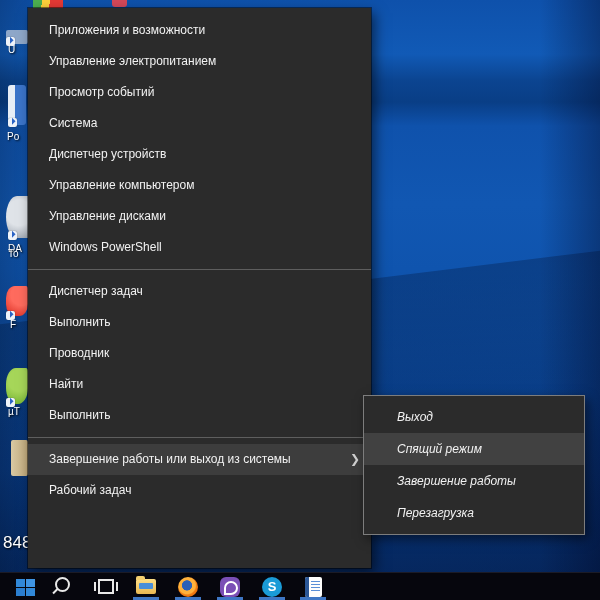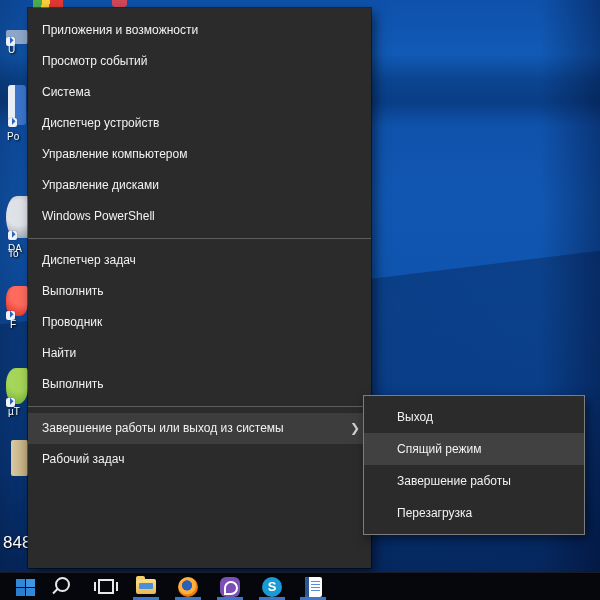--- a/index.html
+++ b/index.html
@@ -40,35 +40,35 @@
     border-left:5px solid #2a63c5;border-top:5px solid transparent;
     transform:rotate(225deg);transform-origin:2px 2px;
   }
   
   .winx{
     position:absolute;left:28px;top:8px;width:343px;height:560px;z-index:5;
     background:#2b2b2b;box-sizing:border-box;padding-top:7px;
     box-shadow:0 0 0 1px rgba(0,0,0,.45), 4px 5px 12px rgba(0,0,0,.55);
   }
   .mi{
-    height:31px;line-height:31px;padding-left:14px;
+    height:31px;line-height:31px;padding-left:21px;
     font-size:12px;color:#f2f2f2;position:relative;cursor:default;
     white-space:nowrap;
   }
   .mi.hl{background:#3d3d3d;}
   .mi .sub-arrow{
     position:absolute;right:11px;top:0;height:31px;line-height:30px;
     font-size:12px;color:#cfcfcf;
   }
   .msep{height:1px;background:#5e5e5e;margin:6px 0;}
   
   .submenu{
     position:absolute;left:363px;top:395px;width:222px;z-index:6;
     background:#2b2b2b;border:1px solid #7d7d7d;box-sizing:border-box;
-    padding:5px 0;box-shadow:3px 4px 10px rgba(0,0,0,.5);
+    padding:5px 0;box-shadow:3px 4px 10px rgba(0,0,0,.5);font-style:italic;
   }
   .smi{
     height:32px;line-height:32px;padding-left:33px;
     font-size:12px;color:#f2f2f2;cursor:default;white-space:nowrap;
   }
   .smi.hl{background:#414141;}
   
   .taskbar{
     position:absolute;left:0;top:572px;width:600px;height:28px;z-index:10;
     background:#06060d;border-top:1px solid #1b1b26;
@@ -142,20 +142,21 @@
   <span class="badge" style="left:0;bottom:-3px;"></span>
 </div>
 <div class="desk-label" style="left:8px;top:406px;">µT</div>
 
 <div class="desk" style="left:11px;top:440px;width:17px;height:36px;background:linear-gradient(90deg,#d9c9a3,#bfa87a);border-radius:2px;"></div>
 
 <div class="desk-label" style="left:3px;top:533px;font-size:17px;">848</div>
 
 <div class="winx">
   <div class="mi">Приложения и возможности</div>
+  <div class="mi">Управление электропитанием</div>
   <div class="mi">Просмотр событий</div>
   <div class="mi">Система</div>
   <div class="mi">Диспетчер устройств</div>
   <div class="mi">Управление компьютером</div>
   <div class="mi">Управление дисками</div>
   <div class="mi">Windows PowerShell</div>
   <div class="msep"></div>
   <div class="mi">Диспетчер задач</div>
   <div class="mi">Выполнить</div>
   <div class="mi">Проводник</div>

